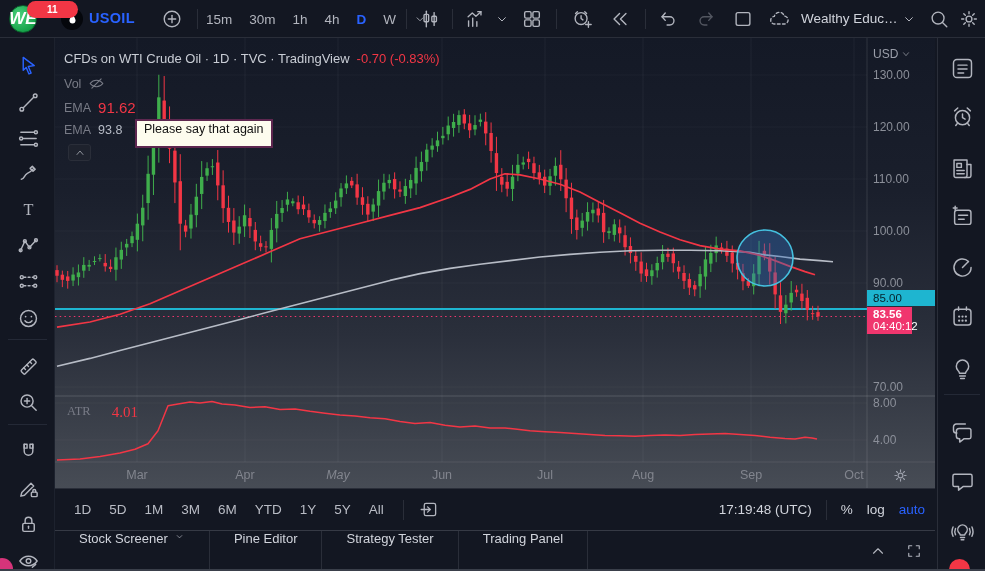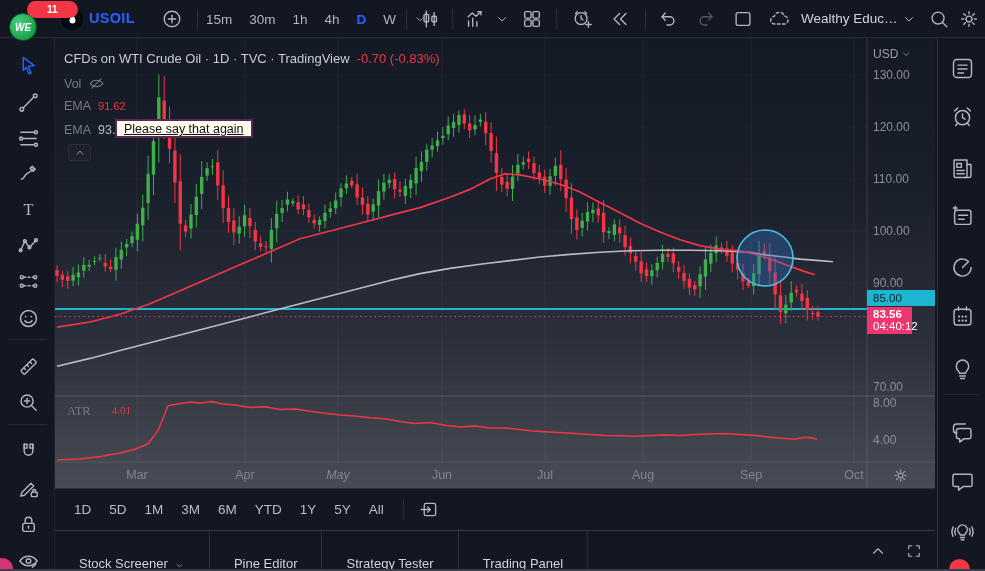--- a/index.html
+++ b/index.html
@@ -9,23 +9,23 @@
     background:#131722; font-family:"Liberation Sans", sans-serif;
     -webkit-font-smoothing:antialiased; color:#d1d4dc;
   }
   .ic { display:block; fill:none; stroke:#b2b5be; stroke-width:1.5; stroke-linecap:round; stroke-linejoin:round; }
   .ic.dim { opacity:.4; }
   .ic.blue { stroke:#2962ff; }
   .vdiv { width:1px; background:#2a2e39; }
 
   
   #topbar { position:absolute; left:0; top:0; width:985px; height:38px; background:#131722; border-bottom:1px solid #2a2e39; z-index:30; }
-  #logo { position:absolute; left:9px; top:13px; width:28px; height:28px; border-radius:50%;
+  #logo { position:absolute; left:9px; top:5px; width:28px; height:28px; border-radius:50%;
     background:radial-gradient(circle at 35% 35%, #49d17c, #17a34a 70%, #0d7a36); border:1px solid #0a5c2b;
-    color:#fff; font-weight:bold; font-style:italic; font-size:10px; display:flex; align-items:center; justify-content:center; }
+    color:#fff; font-weight:bold; font-style:italic; font-size:17px; display:flex; align-items:center; justify-content:center; }
   #notif-badge { position:absolute; left:27px; top:1px; min-width:17px; height:17px; border-radius:9px; background:#f23645;
     color:#fff; font-size:10px; font-weight:bold; display:flex; align-items:center; justify-content:center; padding:0 20px; z-index:2; }
   #symbol-chip { position:absolute; left:61px; top:8px; width:22px; height:22px; border-radius:50%; background:#05070c; display:flex; align-items:center; justify-content:center; }
   #symbol-name { position:absolute; left:89px; top:10px; font-size:14.5px; font-weight:bold; color:#2962ff; letter-spacing:.3px; }
   .tbicon { position:absolute; top:7px; width:24px; height:24px; display:flex; align-items:center; justify-content:center; cursor:pointer; }
   .tbicon svg { width:22px; height:22px; }
   #tf-group { position:absolute; left:206px; top:0; height:38px; display:flex; align-items:center; gap:17px; }
   .tf { font-size:13.5px; color:#b2b5be; cursor:pointer; }
   .tf.sel { color:#2962ff; font-weight:bold; }
   #account-name { position:absolute; left:801px; top:11px; max-width:96px; white-space:nowrap; overflow:hidden; font-size:13.5px; color:#d1d4dc; }
@@ -52,28 +52,28 @@
   #usd-select { position:absolute; left:818px; top:9px; font-size:12px; color:#9b9faa; display:flex; align-items:center; gap:3px; cursor:pointer; }
   #usd-select svg { width:10px; height:10px; }
   .month-label { position:absolute; top:430px; width:60px; margin-left:-30px; text-align:center; font-size:12.5px; color:#82858e; }
   #axis-gear { position:absolute; left:836px; top:428px; width:20px; height:20px; cursor:pointer; }
   #axis-gear svg { width:19px; height:19px; stroke:#9b9faa; }
 
   .legend-row { position:absolute; left:9px; display:flex; align-items:center; gap:7px; white-space:nowrap; z-index:8; }
   #legend-title { font-size:13px; color:#c9cdd5; }
   #legend-change { font-size:13px; color:#f23645; }
   .lg-label { font-size:12.5px; color:#787b86; }
-  .lg-val-red { font-size:11px; color:#f23645; }
+  .lg-val-red { font-size:15px; color:#f23645; }
   .lg-val-gray { font-size:12.5px; color:#b7bcc6; }
   #vol-eye svg { width:17px; height:17px; stroke:#787b86; }
   #legend-collapse { position:absolute; left:13px; top:106px; width:23px; height:17px; background:#1e222d; border:1px solid #2a2e39; border-radius:3px;
     display:flex; align-items:center; justify-content:center; cursor:pointer; z-index:8; }
   #legend-collapse svg { width:12px; height:12px; }
-  #voice-tooltip { position:absolute; left:60px; top:81px; background:#fdfcee; border:2px solid #5e2750; color:#111;
-    font-size:12.5px; padding:1px 7px 0 7px; z-index:9; white-space:nowrap;text-decoration:underline; }
+  #voice-tooltip { position:absolute; left:80px; top:81px; background:#fdfcee; border:2px solid #5e2750; color:#111;
+    font-size:12.5px; padding:1px 7px 10px 7px; z-index:9; white-space:nowrap; }
 
   #level-badge { position:absolute; left:812px; top:252px; width:68px; height:16px; background:#1eb5d0; color:#06222b;
     font-size:11.5px; line-height:16px; padding-left:6px; z-index:7; }
   #price-badge { position:absolute; left:812px; top:269px; width:45px; background:#f0366e; color:#fff;
     font-size:11.5px; padding:1px 0 2px 6px; z-index:7; }
   #price-badge .pb-price { font-weight:bold; }
 
   #atr-legend { position:absolute; left:12px; top:366px; display:flex; gap:21px; z-index:8;font-family:Liberation Serif, serif; }
 
   
@@ -83,21 +83,21 @@
   #goto-date { width:24px; height:24px; display:flex; align-items:center; justify-content:center; cursor:pointer; }
   #goto-date svg { width:21px; height:21px; }
   #clock-row { position:absolute; right:10px; top:0; height:41px; display:flex; align-items:center; gap:14px; }
   #clock-row .txt { font-size:13.5px; color:#d1d4dc; cursor:pointer; }
   #clock-row .blue { color:#2962ff; }
   .cr-div { width:1px; height:20px; background:#2a2e39; }
 
   
   #bottom-panel { position:absolute; left:55px; top:530px; width:880px; height:41px; background:#131722; border-top:1px solid #363a45; z-index:10; }
   #tabs-row { position:absolute; left:0; top:0; height:40px; display:flex; align-items:center; }
-  .tab { font-size:13px; color:#d1d4dc; padding:0 24px; height:40px; display:flex; align-items:flex-end; gap:6px; cursor:pointer; white-space:nowrap; }
+  .tab { font-size:13px; color:#d1d4dc; padding:0 24px; height:40px; display:flex; align-items:flex-start; gap:6px; cursor:pointer; white-space:nowrap; }
   .tab svg { width:11px; height:11px; }
   .tab-div { width:1px; height:40px; background:#2a2e39; }
   #panel-btns { position:absolute; right:10px; top:0; height:40px; display:flex; align-items:center; gap:14px; }
   #panel-btns span { width:22px; height:22px; display:flex; align-items:center; justify-content:center; cursor:pointer; }
   #panel-btns svg { width:18px; height:18px; }
   #bottom-edge { position:absolute; left:0; top:569px; width:985px; height:2px; background:#3a3f4a; z-index:40; }
 </style>
 </head>
 <body>
 
@@ -827,20 +827,27 @@
         <span class="range-btn">All</span>
         <span class="cr-div" style="margin: 0px 6px;"></span>
         <span id="goto-date">
           <svg viewBox="0 0 24 24" class="ic ">
             <rect x="6" y="5" width="13" height="14" rx="2"></rect>
             <path d="M2.5 12h10"></path>
             <path d="M9.8 9l3 3-3 3"></path>
           </svg>
         </span>
       </div>
+    <div id="clock-row">
+      <span class="txt">17:19:48 (UTC)</span>
+      <span class="cr-div"></span>
+      <span class="txt">%</span>
+      <span class="txt">log</span>
+      <span class="txt blue">auto</span>
+    </div>
   </div>
 
   <div id="bottom-panel">
     <div id="tabs-row">
         <div class="tab">
           <span>Stock Screener</span>
           <span style="display: flex; width: 11px; height: 11px;">
             <svg viewBox="0 0 24 24" class="ic ">
               <polyline points="7,10 12,15 17,10"></polyline>
             </svg>

